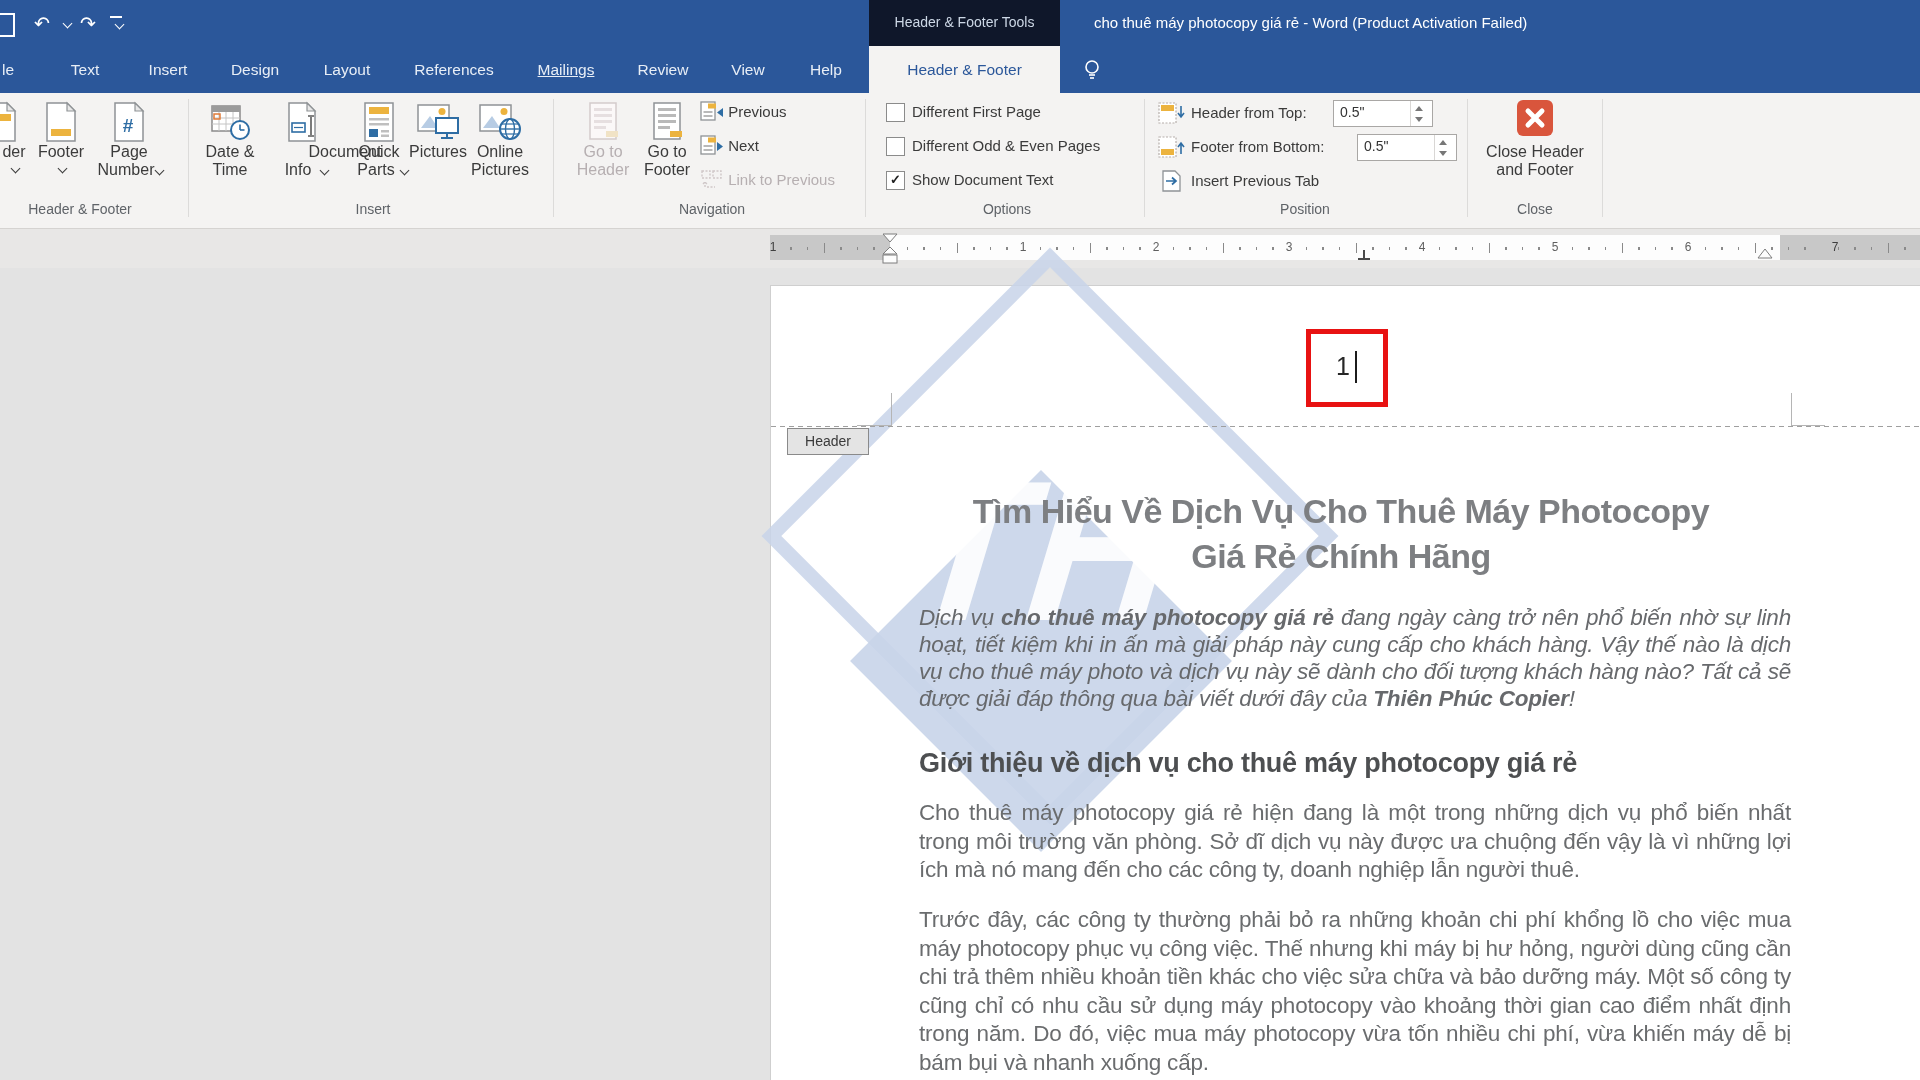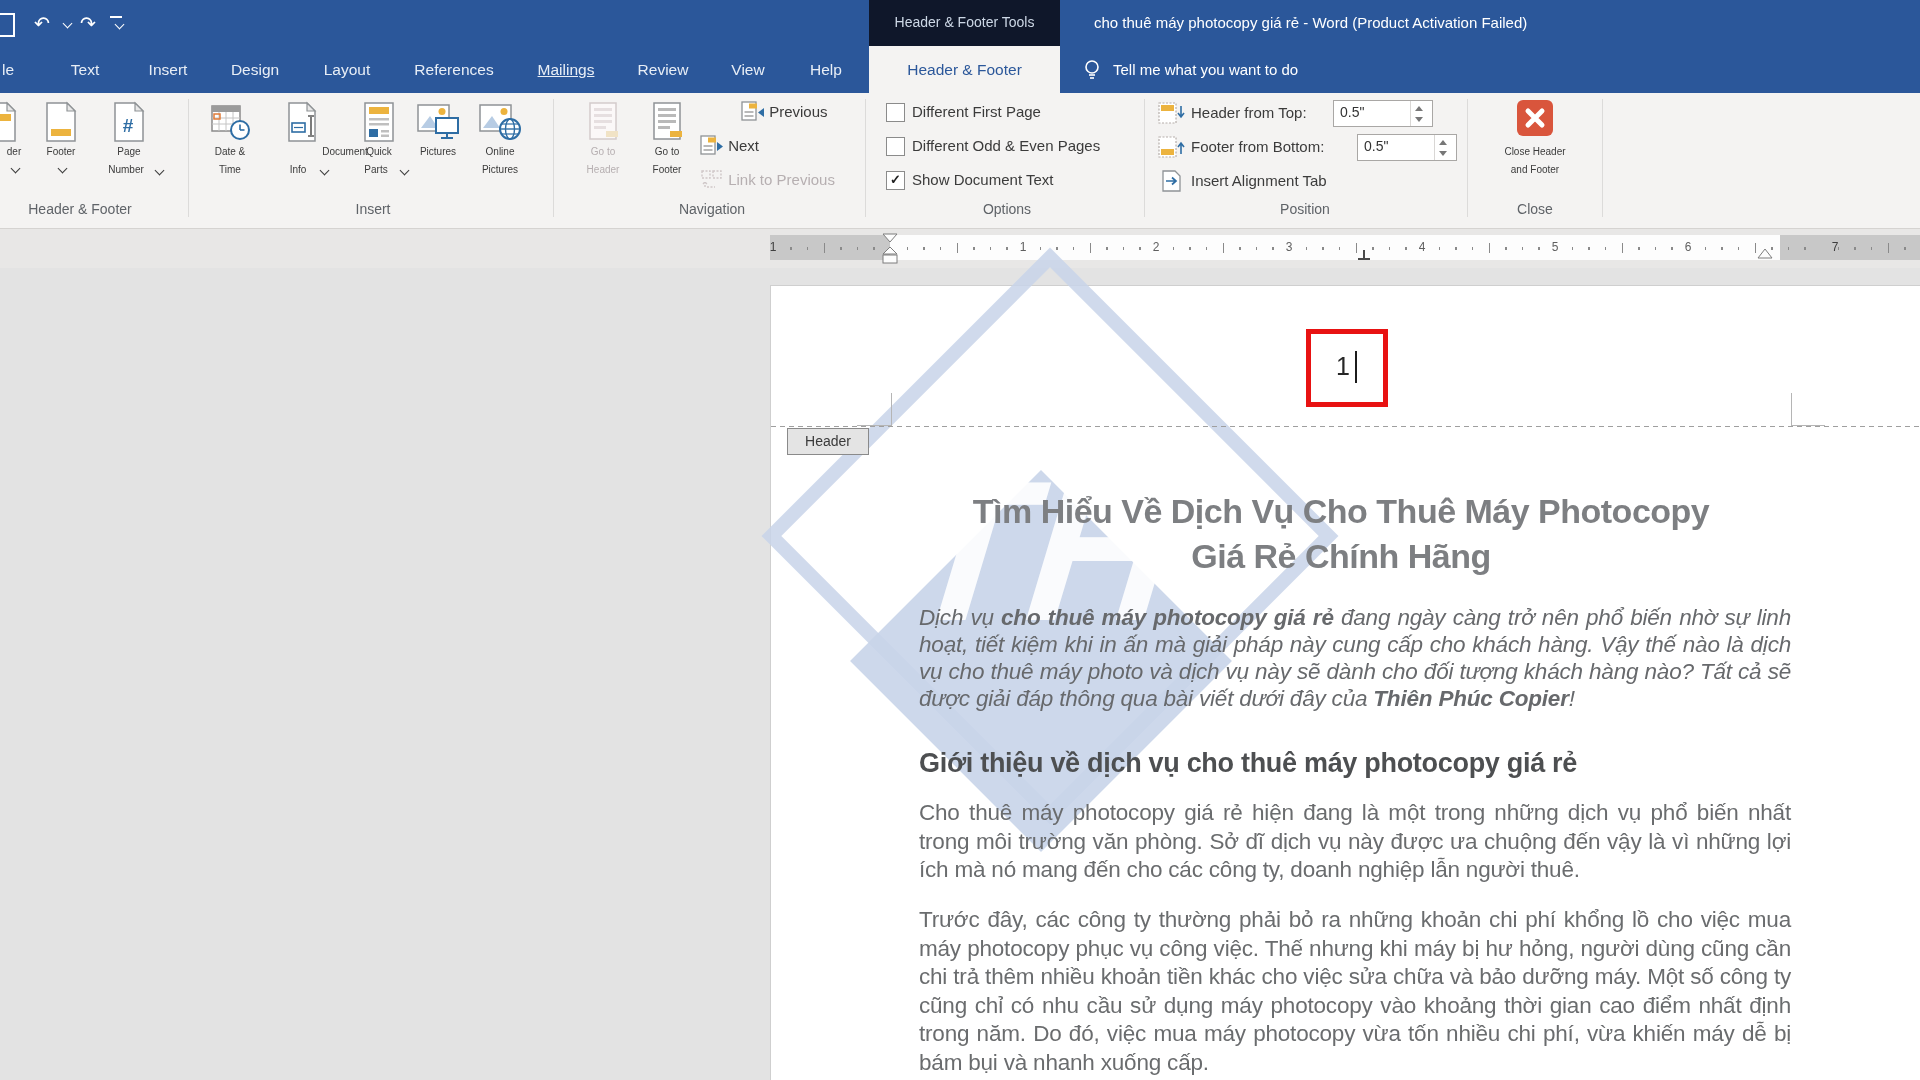--- a/index.html
+++ b/index.html
@@ -18,21 +18,21 @@
   .tabrow{left:0;top:46px;width:1920px;height:47px;background:#2b579a;}
   .tab{top:0;height:47px;line-height:47px;color:#e8eef6;font-size:15.5px;transform:translateX(-50%);white-space:nowrap;}
   .activetab{left:869px;top:0;width:191px;height:47px;background:#f4f3f2;color:#2b579a;
              text-align:center;line-height:47px;font-size:15.5px;}
   .tellme{color:#fff;font-size:15px;top:0;height:47px;line-height:47px;}
 
   
   .ribbon{left:0;top:93px;width:1920px;height:135px;background:#f4f3f2;border-bottom:1px solid #d5d3d1;}
   .gsep{top:6px;width:1px;height:118px;background:#dcdbda;}
   .glabel{top:108px;font-size:14px;color:#5f6368;transform:translateX(-50%);white-space:nowrap;}
-  .blab{transform:translateX(-50%);white-space:nowrap;color:#3b3b3b;font-size:10px;line-height:18px;text-align:right;}
+  .blab{transform:translateX(-50%);white-space:nowrap;color:#3b3b3b;font-size:16px;line-height:18px;text-align:right;}
   .smallrow{font-size:15px;color:#3b3b3b;white-space:nowrap;}
   .dis{color:#b6afb1;}
   .chv{display:inline-block;width:6px;height:6px;border-right:1.6px solid currentColor;border-bottom:1.6px solid currentColor;
        transform:rotate(45deg);margin-left:4px;vertical-align:3px;}
   .cbx{width:17px;height:17px;background:#fff;border:1px solid #8b8b8b;text-align:center;
        line-height:16px;font-size:13px;color:#1f1f1f;font-weight:bold;}
   .spinbox{background:#fff;border:1px solid #a9a7a5;font-size:14px;color:#333;padding:3px 6px 0 6px;height:22px;}
   .spinner{width:15px;height:25px;border-left:1px solid #d9d7d5;}
   .spup,.spdn{position:absolute;left:4px;width:0;height:0;border-left:4px solid transparent;border-right:4px solid transparent;}
   .spup{top:5px;border-bottom:5px solid #777;}
@@ -86,21 +86,20 @@
   <div class="abs tab" style="left:566px;text-decoration:underline;">Mailings</div>
   <div class="abs tab" style="left:663px;">Review</div>
   <div class="abs tab" style="left:748px;">View</div>
   <div class="abs tab" style="left:826px;">Help</div>
   <div class="abs activetab">Header &amp; Footer</div>
   <svg class="abs" style="left:1082px;top:13px;" width="20" height="22" viewBox="0 0 20 22">
     <circle cx="10" cy="8" r="6" fill="none" stroke="#fff" stroke-width="1.6"></circle>
     <line x1="7" y1="16" x2="13" y2="16" stroke="#fff" stroke-width="1.6"></line>
     <line x1="8" y1="19" x2="12" y2="19" stroke="#fff" stroke-width="1.6"></line>
   </svg>
-  <div class="abs tellme" style="left:1113px;">Tell me what you want to do</div>
 </div>
 
 <div class="abs ribbon">
 
   <svg class="abs" style="left:-16px;top:8px;" width="34" height="42" viewBox="0 0 34 42">
     <path d="M3 2 h20 l8 8 v30 h-28 z" fill="#fff" stroke="#8f9396" stroke-width="1.5"></path>
     <path d="M23 2 l8 8 h-8 z" fill="#e9e9e9" stroke="#8f9396" stroke-width="1.2"></path>
     <rect x="7" y="13" width="20" height="7" fill="#ecb33e"></rect>
   </svg>
   <div class="abs blab" style="left:14px;top:50px;">der</div>
@@ -224,21 +223,21 @@
       <rect x="8" y="7" width="18" height="3" fill="#b9b9b9"></rect>
         <rect x="8" y="13" width="18" height="3" fill="#b9b9b9"></rect>
       <rect x="8" y="19" width="18" height="3" fill="#b9b9b9"></rect>
         <rect x="8" y="25" width="12" height="3" fill="#b9b9b9"></rect>
       <rect x="20" y="30" width="12" height="6" fill="#ecb33e"></rect>
     </svg>
     <div class="abs blab" style="left:27px;top:44px;">Go to</div>
     <div class="abs blab" style="left:27px;top:62px;">Footer</div>
   </div>
 
-  <div class="abs smallrow" style="left:700px;top:8px;margin-left:41px;">
+  <div class="abs smallrow" style="left:700px;top:8px;">
     <svg style="vertical-align:-4px;" width="24" height="20" viewBox="0 0 24 20">
       <rect x="1" y="1" width="14" height="18" fill="#fff" stroke="#8f9396" stroke-width="1.3"></rect>
       <rect x="8" y="2.5" width="8" height="5" fill="#ecb33e"></rect>
       <rect x="3.5" y="10" width="9" height="2" fill="#b9b9b9"></rect>
         <rect x="3.5" y="14" width="9" height="2" fill="#b9b9b9"></rect>
       <polygon points="23,7 17,11.5 23,16" fill="#2e6da4"></polygon>
     </svg>
     <span>Previous</span>
   </div>
   <div class="abs smallrow" style="left:700px;top:42px;">
@@ -298,21 +297,21 @@
   <div class="abs spinbox" style="left:1357px;top:41px;width:86px;">0.5"</div>
   <div class="abs spinner" style="left:1434px;top:42px;">
       <span class="spup"></span>
       <span class="spdn"></span>
     </div>
 
   <svg class="abs" style="left:1158px;top:77px;" width="28" height="22" viewBox="0 0 28 22">
     <path d="M5 1 h12 l5 5 v15 h-17 z" fill="#fff" stroke="#8f9396" stroke-width="1.3"></path>
     <path d="M8 11 h9 M14 7.5 l4 3.5 -4 3.5" fill="none" stroke="#2e6da4" stroke-width="1.7"></path>
   </svg>
-  <div class="abs smallrow" style="left:1191px;top:79px;">Insert Alignment Tab</div>
+  <div class="abs smallrow" style="left:1191px;top:79px;">Insert Previous Tab</div>
   <div class="abs glabel" style="left:1305px;">Position</div>
   <div class="abs gsep" style="left:1467px;"></div>
 
   <div class="abs" style="left:1480px;top:4px;width:110px;height:100px;">
     <svg style="position:absolute;left:36px;top:2px;" width="38" height="38" viewBox="0 0 38 38">
       <rect x="1" y="1" width="36" height="36" rx="6" fill="#d9553c"></rect>
       <path d="M12 12 L26 26 M26 12 L12 26" stroke="#fff" stroke-width="5" stroke-linecap="round"></path>
     </svg>
     <div class="abs blab" style="left:55px;top:46px;">Close Header</div>
     <div class="abs blab" style="left:55px;top:64px;">and Footer</div>

